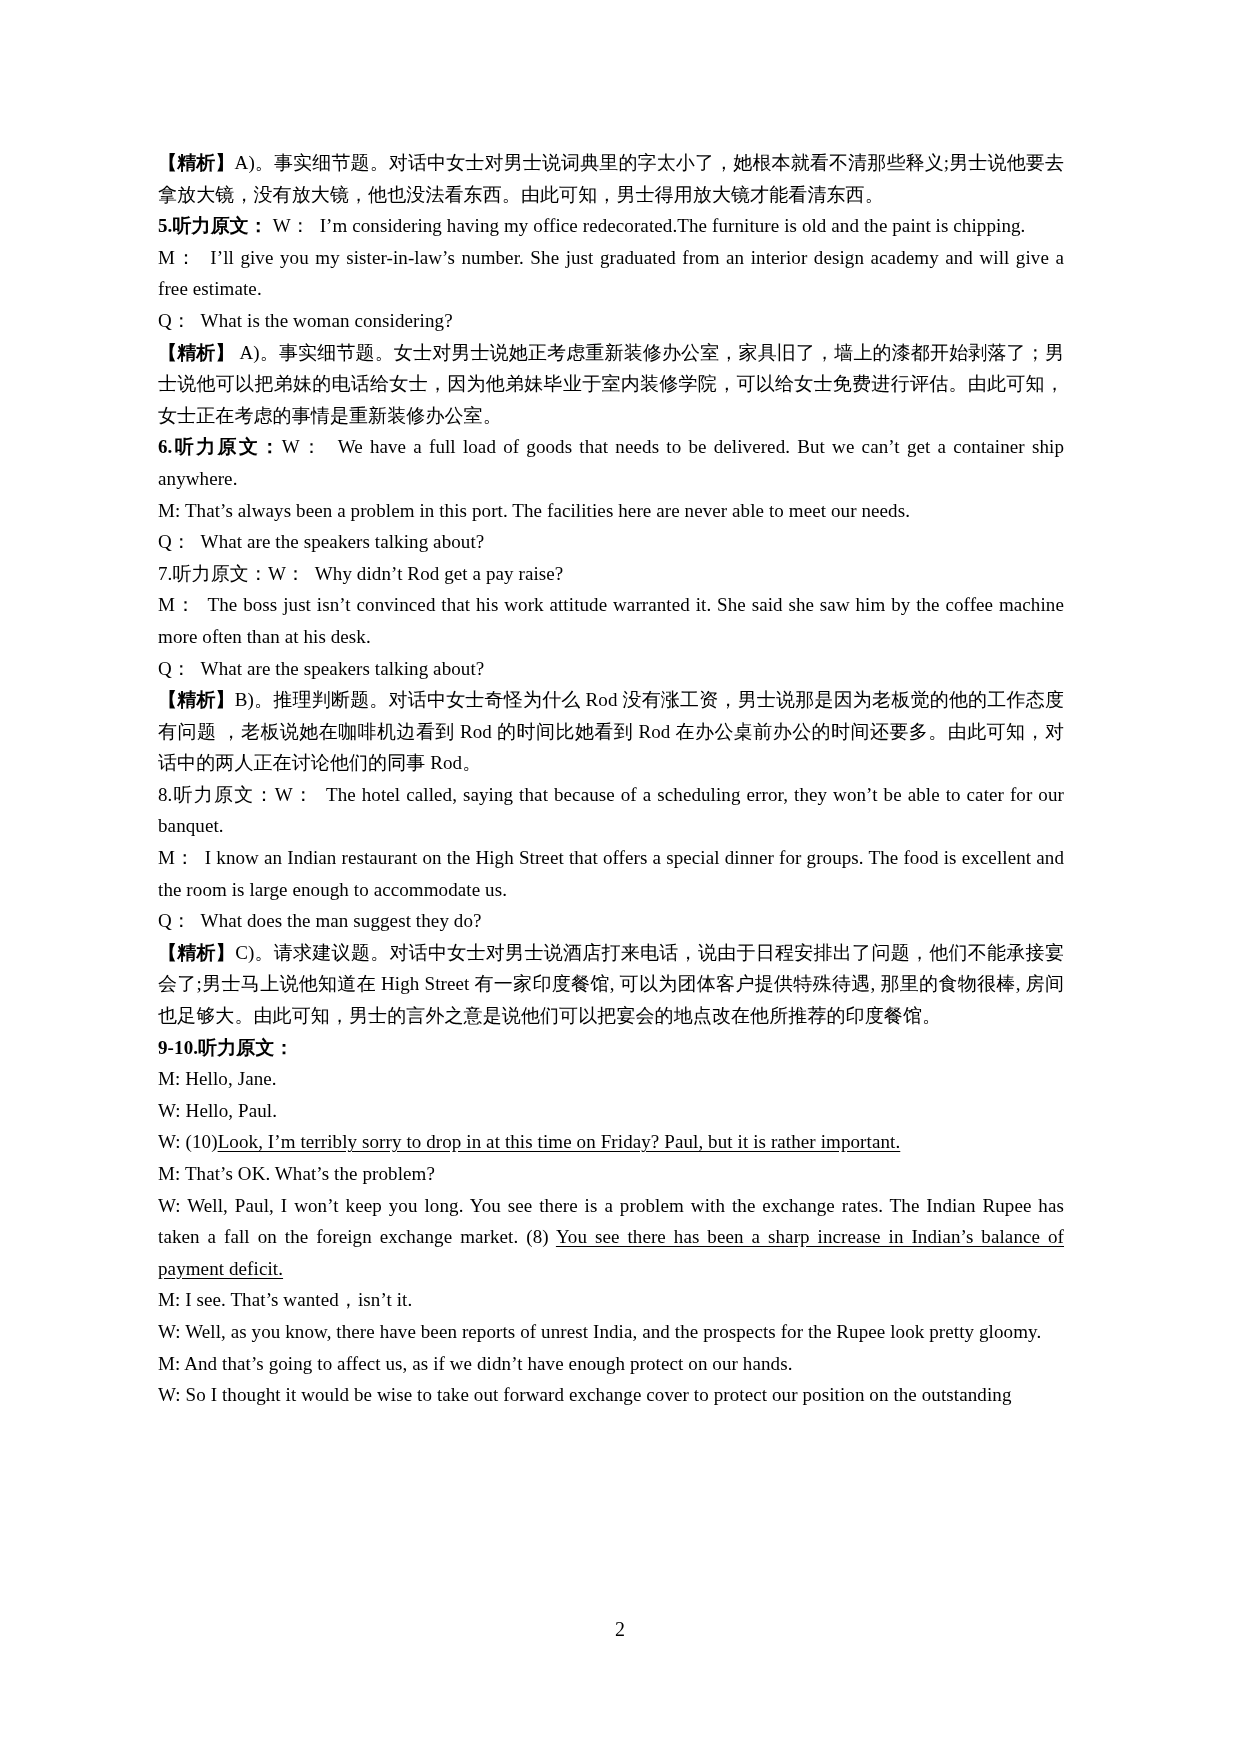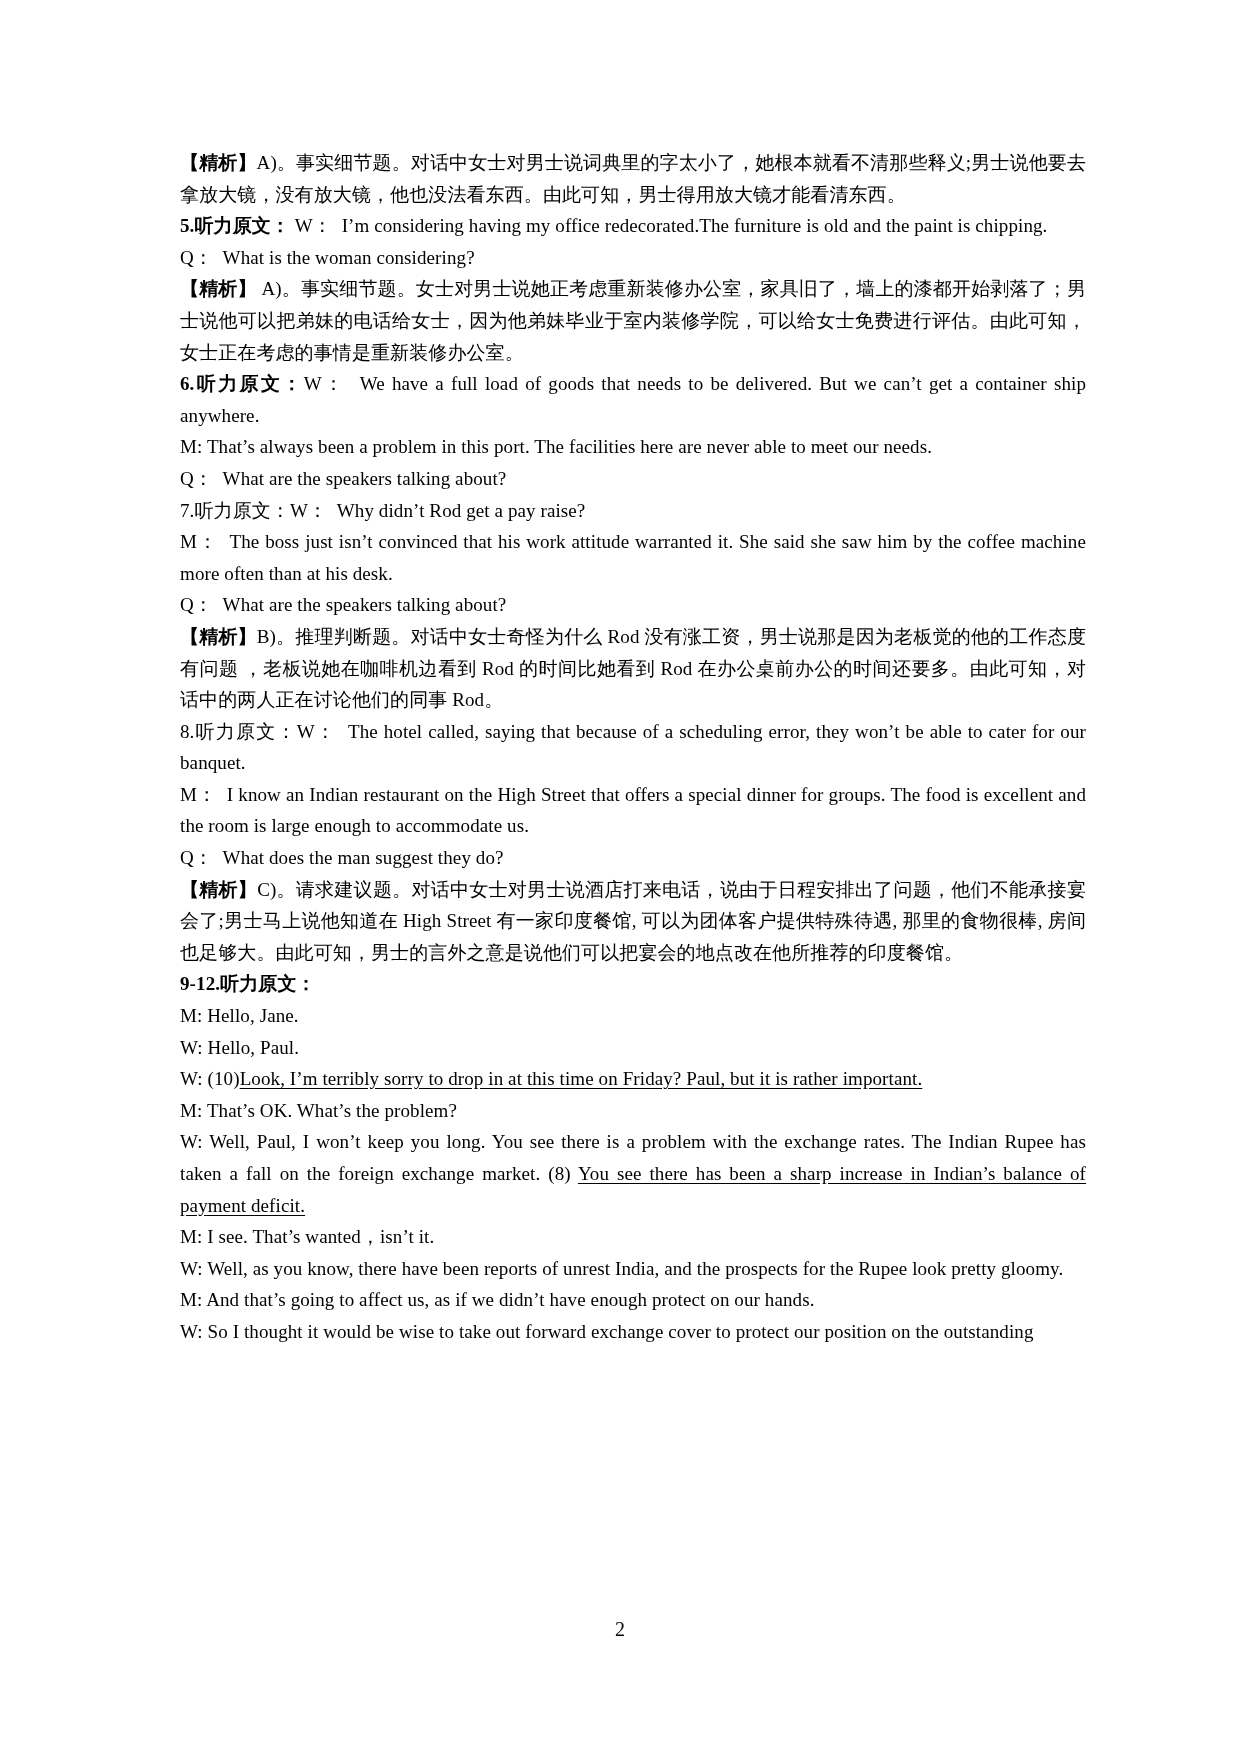--- a/index.html
+++ b/index.html
@@ -11,21 +11,21 @@
     position: relative;
     width: 1240px;
     height: 1754px;
     background: #ffffff;
     overflow: hidden;
     font-family: "Liberation Serif", "DejaVu Serif", serif;
     color: #000000;
   }
   .content {
     position: absolute;
-    left: 180px;
+    left: 158px;
     top: 147px;
     width: 906px;
   }
   .content p {
     margin: 0;
     padding: 0;
     font-size: 19px;
     line-height: 31.6px;
     text-align: justify;
     letter-spacing: 0.1px;
@@ -47,34 +47,35 @@
     font-family: "Liberation Serif", "DejaVu Serif", serif;
   }
 </style>
 </head>
 <body>
 
 <div class="page">
   <div class="content">
       <p><span class="seg-bold">【精析】</span><span>A)。事实细节题。对话中女士对男士说词典里的字太小了，她根本就看不清那些释义;男士说他要去拿放大镜，没有放大镜，他也没法看东西。由此可知，男士得用放大镜才能看清东西。</span></p>
       <p><span class="seg-bold">5.听力原文：</span><span>&nbsp;W：&nbsp;&nbsp;I’m considering having my office redecorated.The furniture is old and the paint is chipping.</span></p>
+      <p><span>M：&nbsp;&nbsp;I’ll give you my sister-in-law’s number. She just graduated from an interior design academy and will give a free estimate.</span></p>
       <p><span>Q：&nbsp;&nbsp;What is the woman considering?</span></p>
       <p><span class="seg-bold">【精析】</span><span> A)。事实细节题。女士对男士说她正考虑重新装修办公室，家具旧了，墙上的漆都开始剥落了；男士说他可以把弟妹的电话给女士，因为他弟妹毕业于室内装修学院，可以给女士免费进行评估。由此可知，女士正在考虑的事情是重新装修办公室。</span></p>
       <p><span class="seg-bold">6.听力原文：</span><span>W：&nbsp;&nbsp;We have a full load of goods that needs to be delivered. But we can’t get a container ship anywhere.</span></p>
       <p><span>M: That’s always been a problem in this port. The facilities here are never able to meet our needs.</span></p>
       <p><span>Q：&nbsp;&nbsp;What are the speakers talking about?</span></p>
       <p><span>7.听力原文：W：&nbsp;&nbsp;Why didn’t Rod get a pay raise?</span></p>
       <p><span>M：&nbsp;&nbsp;The boss just isn’t convinced that his work attitude warranted it. She said she saw him by the coffee machine more often than at his desk.</span></p>
       <p><span>Q：&nbsp;&nbsp;What are the speakers talking about?</span></p>
       <p><span class="seg-bold">【精析】</span><span>B)。推理判断题。对话中女士奇怪为什么 Rod 没有涨工资，男士说那是因为老板觉的他的工作态度有问题 ，老板说她在咖啡机边看到 Rod 的时间比她看到 Rod 在办公桌前办公的时间还要多。由此可知，对话中的两人正在讨论他们的同事 Rod。</span></p>
       <p><span>8.听力原文：W：&nbsp;&nbsp;The hotel called, saying that because of a scheduling error, they won’t be able to cater for our banquet.</span></p>
       <p><span>M：&nbsp;&nbsp;I know an Indian restaurant on the High Street that offers a special dinner for groups. The food is excellent and the room is large enough to accommodate us.</span></p>
       <p><span>Q：&nbsp;&nbsp;What does the man suggest they do?</span></p>
       <p><span class="seg-bold">【精析】</span><span>C)。请求建议题。对话中女士对男士说酒店打来电话，说由于日程安排出了问题，他们不能承接宴会了;男士马上说他知道在 High Street 有一家印度餐馆, 可以为团体客户提供特殊待遇, 那里的食物很棒, 房间也足够大。由此可知，男士的言外之意是说他们可以把宴会的地点改在他所推荐的印度餐馆。</span></p>
-      <p><span class="seg-bold">9-12.听力原文：</span></p>
+      <p><span class="seg-bold">9-10.听力原文：</span></p>
       <p><span>M: Hello, Jane.</span></p>
       <p><span>W: Hello, Paul.</span></p>
       <p><span>W: (10)</span><span class="seg-underline">Look, I’m terribly sorry to drop in at this time on Friday? Paul, but it is rather important.</span></p>
       <p><span>M: That’s OK. What’s the problem?</span></p>
       <p><span>W: Well, Paul, I won’t keep you long. You see there is a problem with the exchange rates. The Indian Rupee has taken a fall on the foreign exchange market. (8) </span><span class="seg-underline">You see there has been a sharp increase in Indian’s balance of payment deficit.</span></p>
       <p><span>M: I see. That’s wanted，isn’t it.</span></p>
       <p><span>W: Well, as you know, there have been reports of unrest India, and the prospects for the Rupee look pretty gloomy.</span></p>
       <p><span>M: And that’s going to affect us, as if we didn’t have enough protect on our hands.</span></p>
       <p><span>W: So I thought it would be wise to take out forward exchange cover to protect our position on the outstanding</span></p>
     </div>

